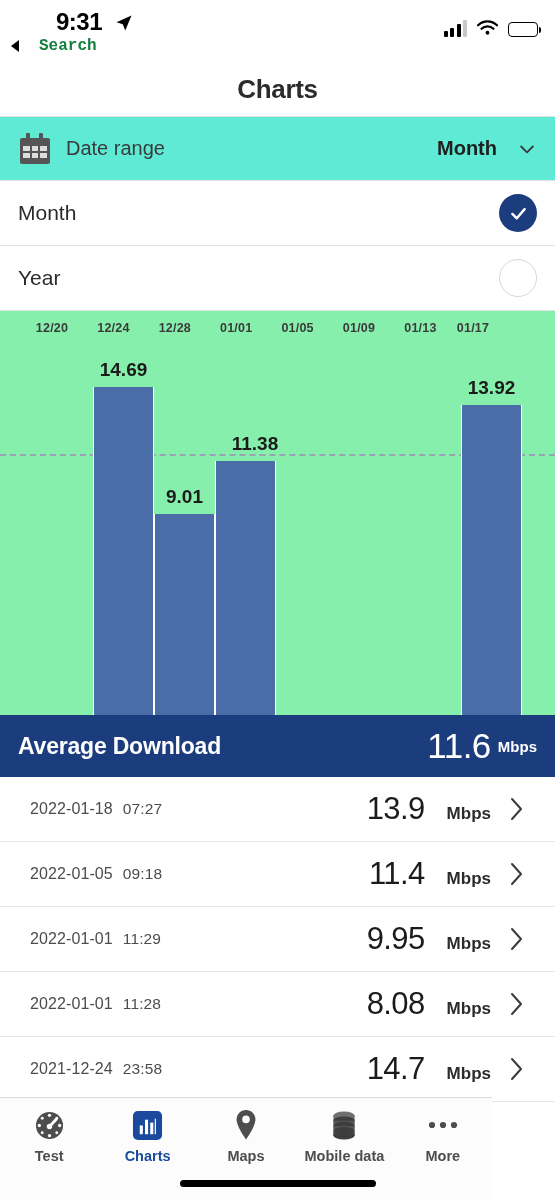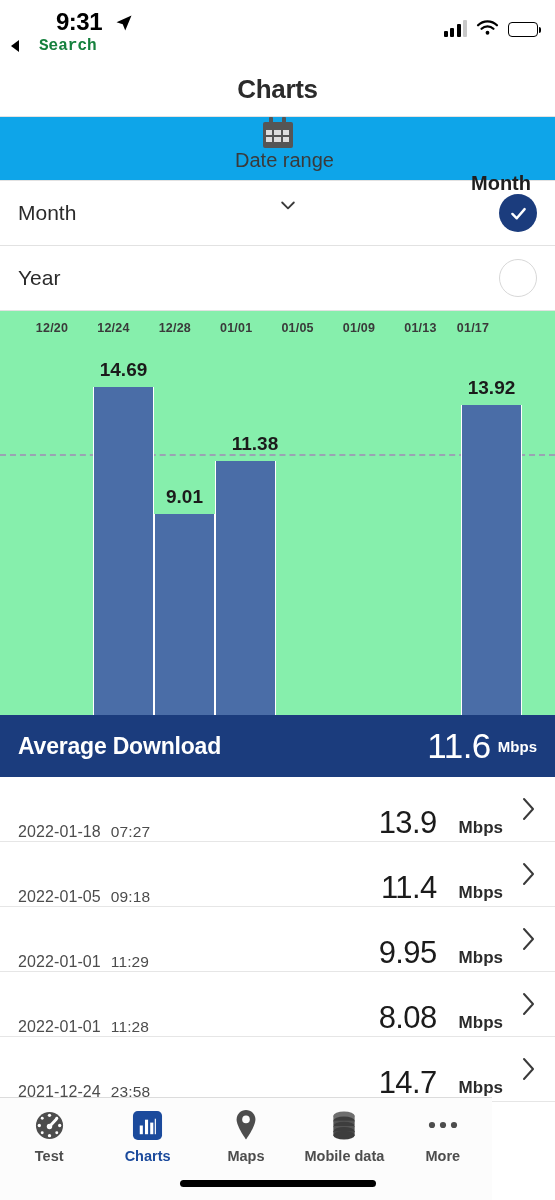--- a/index.html
+++ b/index.html
@@ -58,21 +58,21 @@
   
   .navtitle {
     height: 54px; display: flex; align-items: center; justify-content: center;
     font-size: 26px; font-weight: bold; color: #2b2b2b; letter-spacing:-0.3px;
   }
   .hairline { height: 1px; background: #e2e2e2; width: 100%; }
 
   
   .row-daterange {
     height: 63px; display: flex; align-items: center;
-    padding: 0 24px; background: #0ea5e9; flex-direction: column;
+    padding: 0 18px; background: #5eead4;
   }
   .cal-icon { width: 34px; height: 32px; position: relative; flex: none; }
   .cal-body { position:absolute; left:2px; top:5px; width:30px; height:26px;
     background:#555; border-radius:2px; }
   .cal-tab { position:absolute; width:4px; height:7px; background:#555; top:0; border-radius:1px;}
   .cal-tab.l { left:8px; } .cal-tab.r { left:21px; }
   .cal-grid { position:absolute; left:5px; top:13px; width:24px;
     display:grid; grid-template-columns:repeat(3,1fr); gap:2px; }
   .cal-grid span { height:5px; background:#dedede; display:block; }
   .dr-label { font-size: 20px; color:#3a3a3a; margin-left: 14px; }
@@ -121,21 +121,21 @@
     padding: 0 18px; color:#fff;
   }
   .avg-title { font-size:23px; font-weight:bold; letter-spacing:-0.2px; }
   .avg-right { margin-left:auto; display:flex; align-items:center; gap:7px; }
   .avg-val { font-size:35px; font-weight:500; letter-spacing:-0.5px; }
   .avg-unit { font-size:15px; font-weight:bold; }
 
   
   .list { background:#fff; }
   .list-item {
-    height: 65px; display:flex; align-items:flex-end; padding: 0 18px;
+    height: 65px; display:flex; align-items:center; padding: 0 30px;
     border-bottom: 1px solid #e6e6e6; background:#fff;
   }
   .li-date { font-size:16px; color:#4c4c4c; letter-spacing:0.1px; }
   .li-date .t { margin-left:10px; font-size:15.5px; }
   .li-right { margin-left:auto; display:flex; align-items:baseline; gap:22px; }
   .li-val { font-size:31px; color:#1b1b1b; letter-spacing:-0.6px; }
   .li-unit { font-size:17px; color:#2b2b2b; font-weight:bold; }
   .chev-right { margin-left:18px; width:16px; height:26px; flex:none; align-self:center; }
 
   

